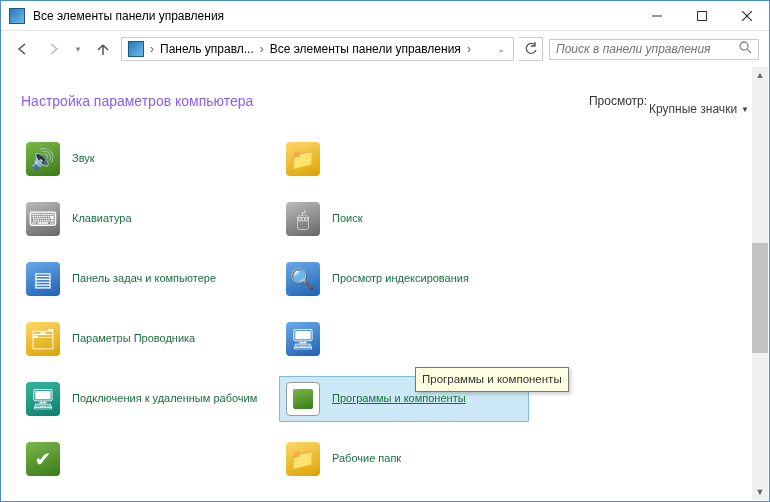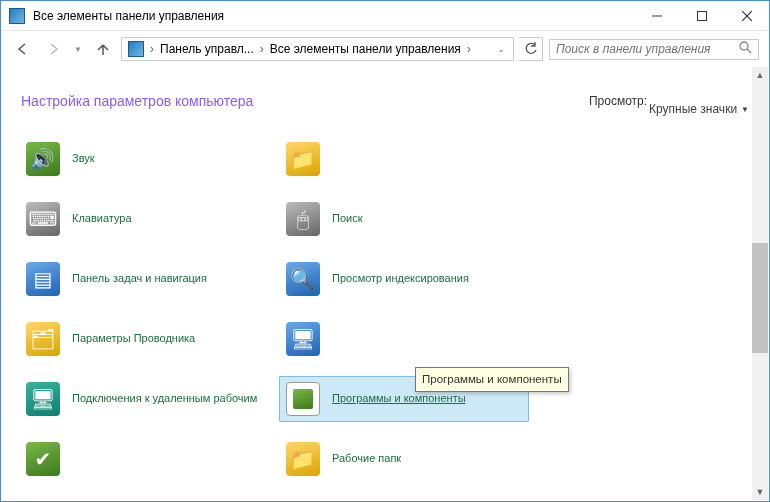--- a/index.html
+++ b/index.html
@@ -147,21 +147,21 @@
   <div class="item">
       <div class="ic ic-grey">⌨</div>
       <div class="lbl">Клавиатура</div>
     </div>
   <div class="item">
       <div class="ic ic-grey">🖱</div>
       <div class="lbl">Поиск</div>
     </div>
   <div class="item">
       <div class="ic ic-blue">▤</div>
-      <div class="lbl">Панель задач и навигация</div>
+      <div class="lbl">Панель задач и компьютере</div>
     </div>
   <div class="item">
       <div class="ic ic-blue">🔍</div>
       <div class="lbl">Просмотр индексирования</div>
     </div>
   <div class="item">
       <div class="ic ic-yellow">🗂</div>
       <div class="lbl">Параметры Проводника</div>
     </div>
   <div class="item">

